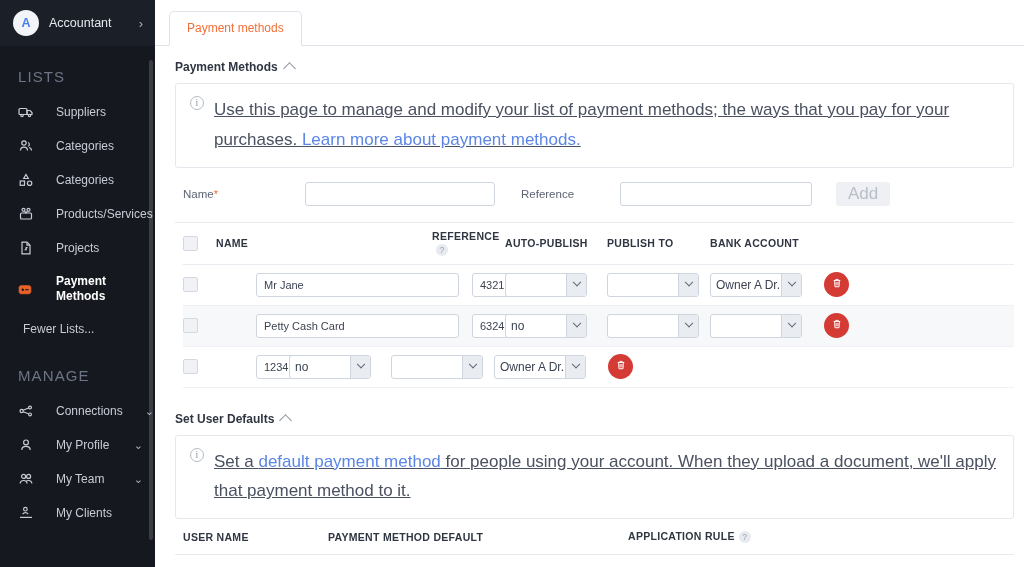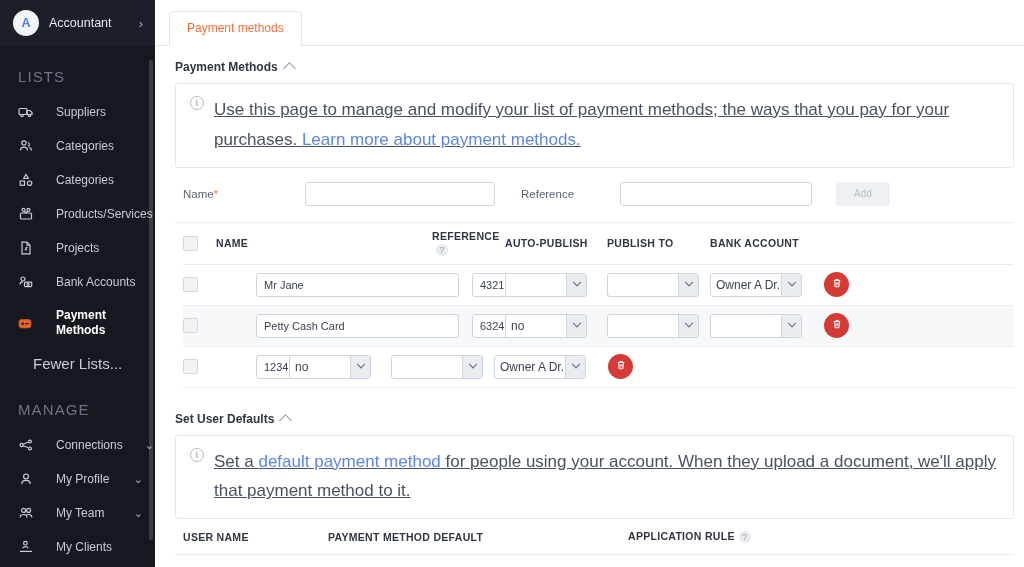--- a/index.html
+++ b/index.html
@@ -57,21 +57,21 @@
   }
   .sb-item .sb-ico svg { display: block; }
   .sb-item .sb-label { flex: 1; white-space: nowrap; }
   .sb-item.active { color: #ffffff; font-weight: bold; height: 48px; align-items: center; }
   .sb-item.active .sb-label { white-space: normal; line-height: 1.25; max-width: 72px; }
   .sb-item.active .sb-ico { color: #e8622a; }
   .sb-caret { color: #aab0bb; font-size: 11px; }
   .sb-plain {
     padding: 0 12px 0 23px; height: 32px;
     display: flex; align-items: center;
-    color: #c7ccd6; font-size: 15px; cursor: pointer; margin-left: 10px;
+    color: #c7ccd6; font-size: 12px; cursor: pointer;
   }
   .sb-scrollbar {
     position: absolute; right: 2px; top: 60px;
     width: 4px; height: 480px;
     background: rgba(255,255,255,0.16);
     border-radius: 2px;
   }
 
   
   .main {
@@ -147,21 +147,21 @@
     padding: 0 7px;
     font-family: "Liberation Sans", sans-serif;
     outline: none;
     margin-left: 40px;
   }
   .inp::placeholder { color: #b9bfc9; }
   .btn-add {
     background: #eef0f4; color: #b9bfc9;
     border: none; border-radius: 3px;
     height: 24px; width: 54px;
-    font-size: 10px;
+    font-size: 17px;
     font-family: "Liberation Sans", sans-serif;
     cursor: default;
   }
 
   
   .tbl { padding-left: 8px; }
   .tbl-head {
     display: flex; align-items: center;
     height: 42px;
     border-bottom: 1px solid #e8ebf0;
@@ -319,31 +319,20 @@
       <span class="sb-ico">
         <svg width="16" height="16" viewBox="0 0 16 16" fill="none" stroke="currentColor" stroke-width="1.2">
           <path d="M4 2.2h5l3 3v8.6H4z"></path>
             <path d="M9 2.2v3h3"></path>
             <path d="M7.6 7.6h1.2l-1.4 2h1.4"></path>
         </svg>
       </span>
       <span class="sb-label">Projects</span>
     </div>
 
-    <div class="sb-item">
-      <span class="sb-ico">
-        <svg width="16" height="16" viewBox="0 0 16 16" fill="none" stroke="currentColor" stroke-width="1.2">
-          <circle cx="5" cy="5" r="2"></circle>
-            <path d="M2 10.5c0-1.6 1.3-2.6 3-2.6"></path>
-            <rect x="6.5" y="8.2" width="7.2" height="4.4" rx="0.8"></rect>
-            <circle cx="10.1" cy="10.4" r="1.1"></circle>
-        </svg>
-      </span>
-      <span class="sb-label">Bank Accounts</span>
-    </div>
 
     <div class="sb-item active">
       <span class="sb-ico">
         <svg width="17" height="17" viewBox="0 0 16 16" fill="#e8622a" stroke="#e8622a" stroke-width="0.8">
           <path d="M2 6.2c0-1 .8-1.8 1.8-1.8h7.4c1 0 1.8.8 1.8 1.8v4c0 1-.8 1.8-1.8 1.8H3.8C2.8 12 2 11.2 2 10.2z"></path>
           <circle cx="5.4" cy="8.2" r="1.1" fill="#15181e" stroke="none"></circle>
           <path d="M7.6 8.2h3.4" stroke="#15181e" stroke-width="1"></path>
         </svg>
       </span>
       <span class="sb-label">Payment Methods</span>

